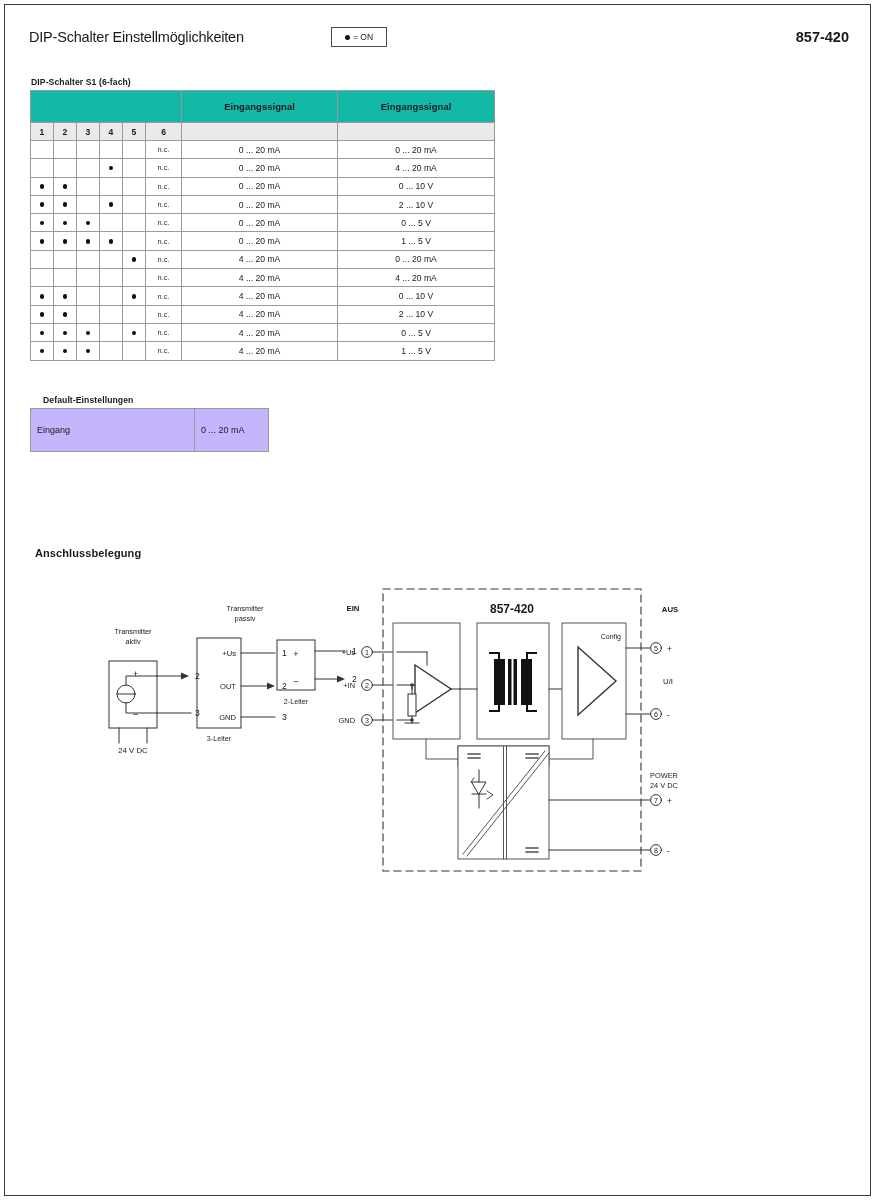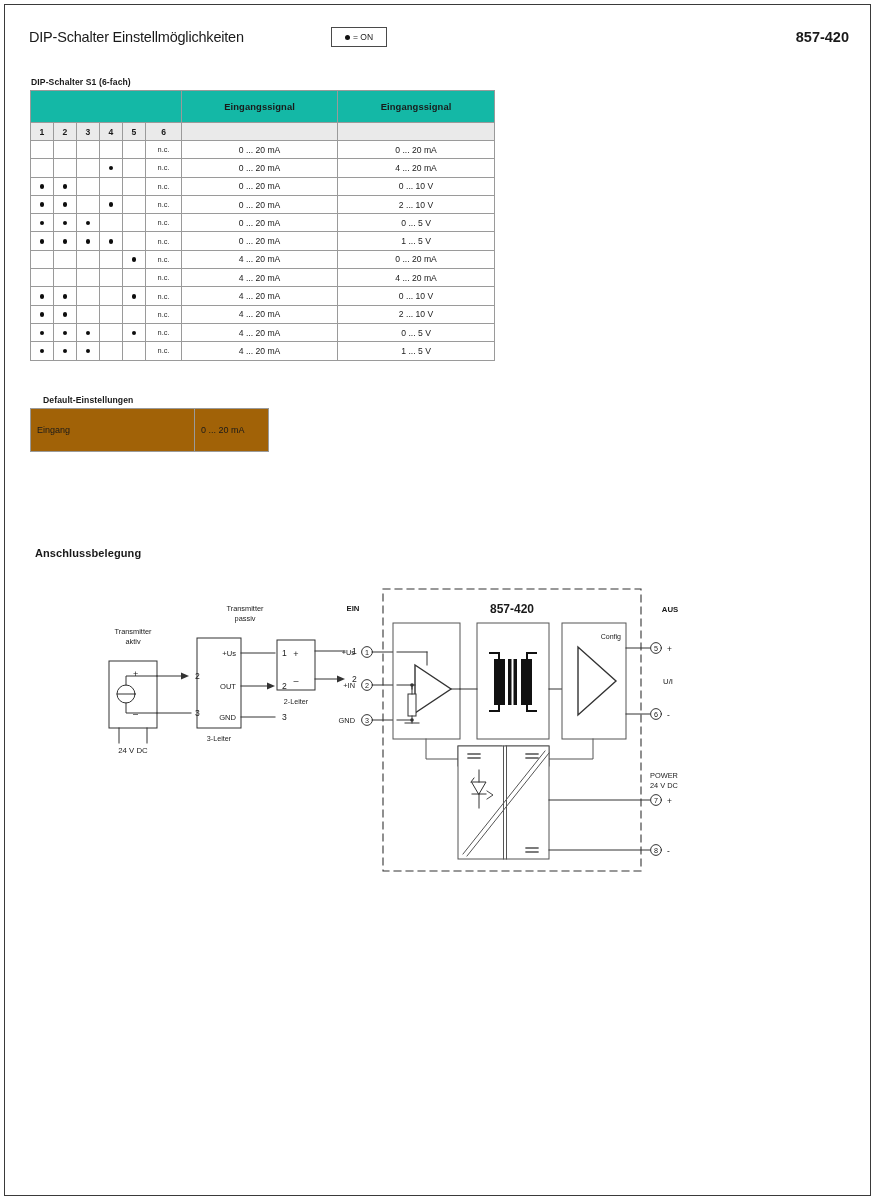--- a/index.html
+++ b/index.html
@@ -66,21 +66,21 @@
   .dip-table .val { font-size:8.6px; }
   .dot { display:inline-block; width:4.6px; height:4.6px; border-radius:50%; background:#0d0d0d; }
 
   
   .def-table {
     position:absolute; left:25px; top:403px;
     width:238px;
     border-collapse:collapse; table-layout:fixed;
     font-size:9px;
   }
-  .def-table td { border:1px solid #9a9a9a; height:19.5px; padding:16px 6px; background:#a16207; }
+  .def-table td { border:1px solid #9a9a9a; height:19.5px; padding:16px 6px; background:#c4b5fd; }
   .def-table td.k { text-align:left; }
   .def-table td.v { text-align:left; }
   .def-table .small { font-size:7.6px; }
 
   
   .diagram { position:absolute; left:0; top:560px; width:867px; height:330px; }
   .diagram svg { display:block; }
 </style>
 </head>
 <body>

